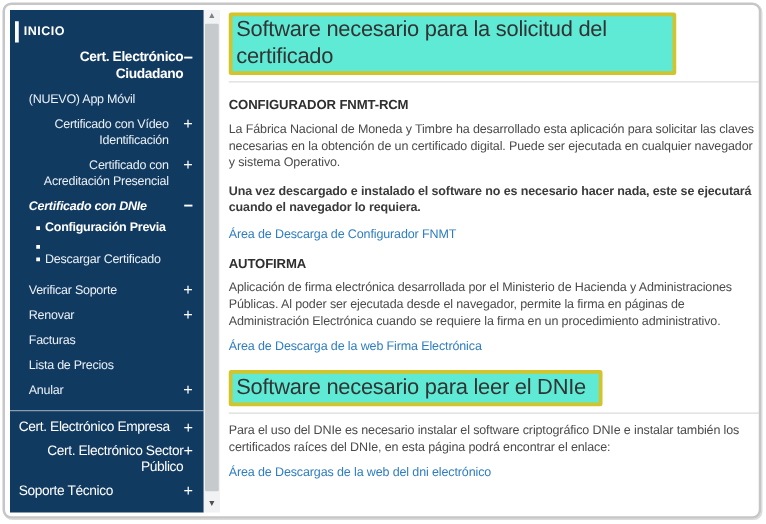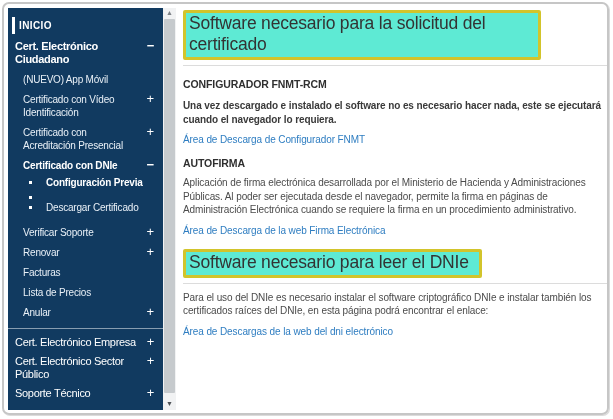--- a/index.html
+++ b/index.html
@@ -31,20 +31,21 @@
     color: #fff;
     padding-top: 7px;
     overflow: hidden;
   }
   .s-row {
     display: flex;
     justify-content: space-between;
     align-items: flex-start;
     cursor: pointer;
     color: #e9f0f7;
+    text-align: right;
   }
   .s-row .lbl { display: block; }
   .s-row .tog {
     flex: none;
     color: #ffffff;
     font-size: 13px;
     line-height: 12px;
     padding-right: 5px;
   }
   .row-home {
@@ -64,28 +65,28 @@
     color: #ffffff;
   }
   .row-section.bold { font-weight: bold; }
   .row-sub {
     font-size: 10px;
     letter-spacing: -0.2px;
     line-height: 13px;
     padding: 4px 4px 3px 15px;
   }
   .row-sub .lbl { max-width: 112px; }
-  .row-sub.bold { font-weight: bold; color: #ffffff; }
+  .row-sub.bold { font-weight: bold; color: #ffffff; font-style: italic; }
   .row-bullet {
     font-size: 10px;
     letter-spacing: -0.2px;
     line-height: 13px;
     padding: 1px 4px 1px 21px;
     justify-content: flex-start;
-    gap: 14px;
+    gap: 4px;
   }
   .row-bullet.bold { font-weight: bold; color: #ffffff; }
   .sq-bullet {
     flex: none;
     width: 3px; height: 3px;
     margin-top: 5px;
     background: #ffffff;
   }
   .gap-above { margin-top: 7px; }
   .s-divider {
@@ -275,20 +276,21 @@
   <div class="sb-arrow sb-down">▼</div>
 </div>
 
 <main class="content">
   <div class="hl-box hl-box-1">
     <h1>Software necesario para la solicitud del certificado</h1>
   </div>
   <hr class="rule">
 
   <div class="subhead">CONFIGURADOR FNMT-RCM</div>
+  <p class="para">La Fábrica Nacional de Moneda y Timbre ha desarrollado esta aplicación para solicitar las claves necesarias en la obtención de un certificado digital. Puede ser ejecutada en cualquier navegador y sistema Operativo.</p>
   <p class="para bold">Una vez descargado e instalado el software no es necesario hacer nada, este se ejecutará cuando el navegador lo requiera.</p>
   <a class="link" href="#">Área de Descarga de Configurador FNMT</a>
 
   <div class="subhead">AUTOFIRMA</div>
   <p class="para">Aplicación de firma electrónica desarrollada por el Ministerio de Hacienda y Administraciones Públicas. Al poder ser ejecutada desde el navegador, permite la firma en páginas de Administración Electrónica cuando se requiere la firma en un procedimiento administrativo.</p>
   <a class="link" href="#">Área de Descarga de la web Firma Electrónica</a>
 
   <div class="hl-box hl-box-2">
     <h1>Software necesario para leer el DNIe</h1>
   </div>

